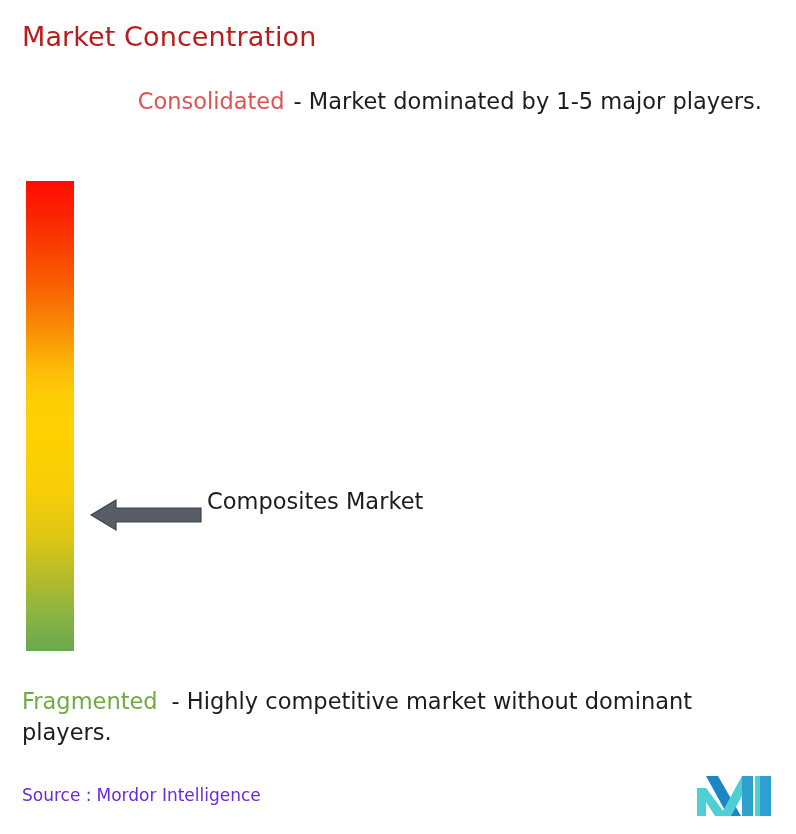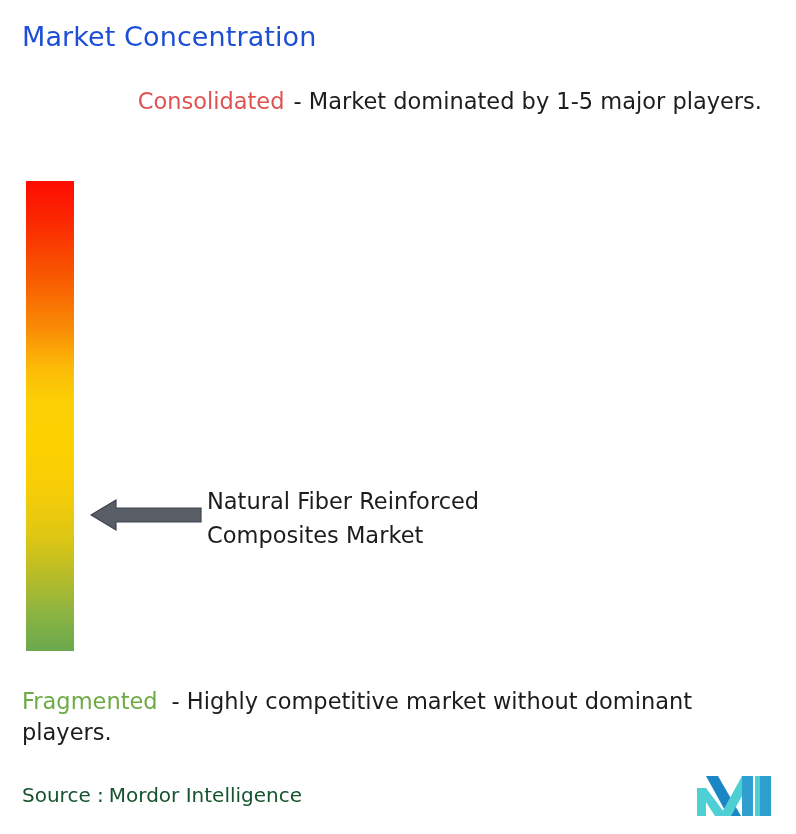--- a/index.html
+++ b/index.html
@@ -14,21 +14,21 @@
     font-family: "DejaVu Sans", "Liberation Sans", sans-serif;
     overflow: hidden;
   }
 
   #page-title {
     position: absolute;
     left: 22px;
     top: 20px;
     font-size: 27px;
     line-height: 34px;
-    color: #1d4ed8;
+    color: #b91c1c;
     font-weight: 400;
     letter-spacing: 0.1px;
     white-space: nowrap;
   }
 
   
   #consolidated-legend {
     position: absolute;
     left: 22px;
     top: 86px;
@@ -112,23 +112,23 @@
   #fragmented-legend .sep {
     display: inline-block;
     width: 14px;
   }
 
   
   #source-note {
     position: absolute;
     left: 22px;
     top: 782px;
-    font-size: 20px;
+    font-size: 17px;
     line-height: 26px;
-    color: #14532d;
+    color: #6d28d9;
     font-weight: 400;
     white-space: nowrap;
   }
   #source-note .src-sep {
     display: inline-block;
     width: 5px;
   }
 
   #mi-logo {
     position: absolute;
@@ -152,21 +152,20 @@
 
 <div id="gradient-bar"></div>
 
 <div id="market-pointer">
   <svg width="112" height="38" viewBox="0 0 112 38" xmlns="http://www.w3.org/2000/svg">
     <polygon points="1,19 26,4 26,12 111,12 111,26 26,26 26,34" fill="#585d66" stroke="#3c4450" stroke-width="1.2"></polygon>
   </svg>
 </div>
 
 <div id="market-label">
-  <div>Natural Fiber Reinforced</div>
   <div>Composites Market</div>
 </div>
 
 <div id="fragmented-legend">
   <span class="kw">Fragmented</span><span class="sep"></span><span>- Highly competitive market without dominant players.</span>
 </div>
 
 <div id="source-note">
   <span>Source :</span><span class="src-sep"></span><span>Mordor Intelligence</span>
 </div>

